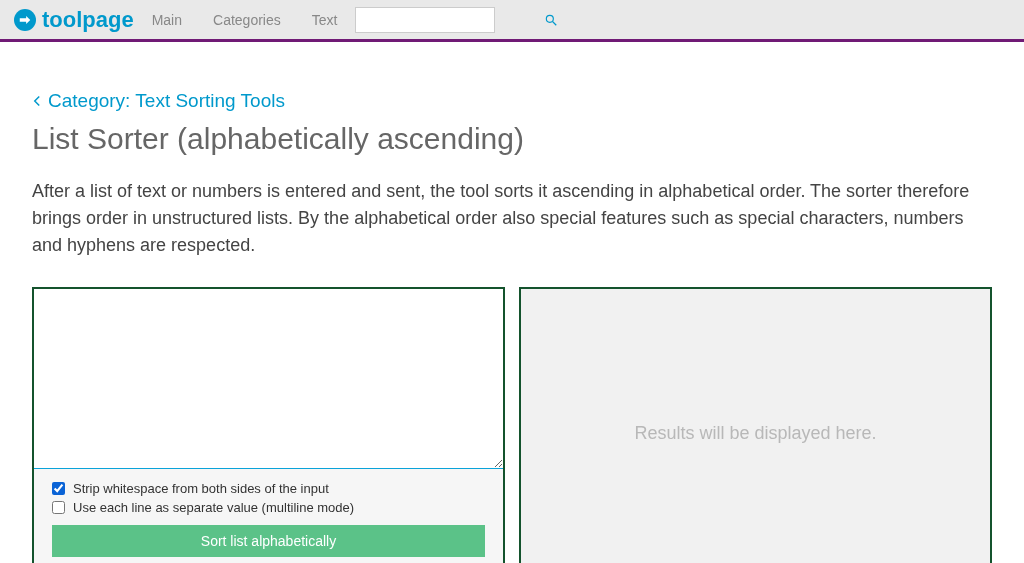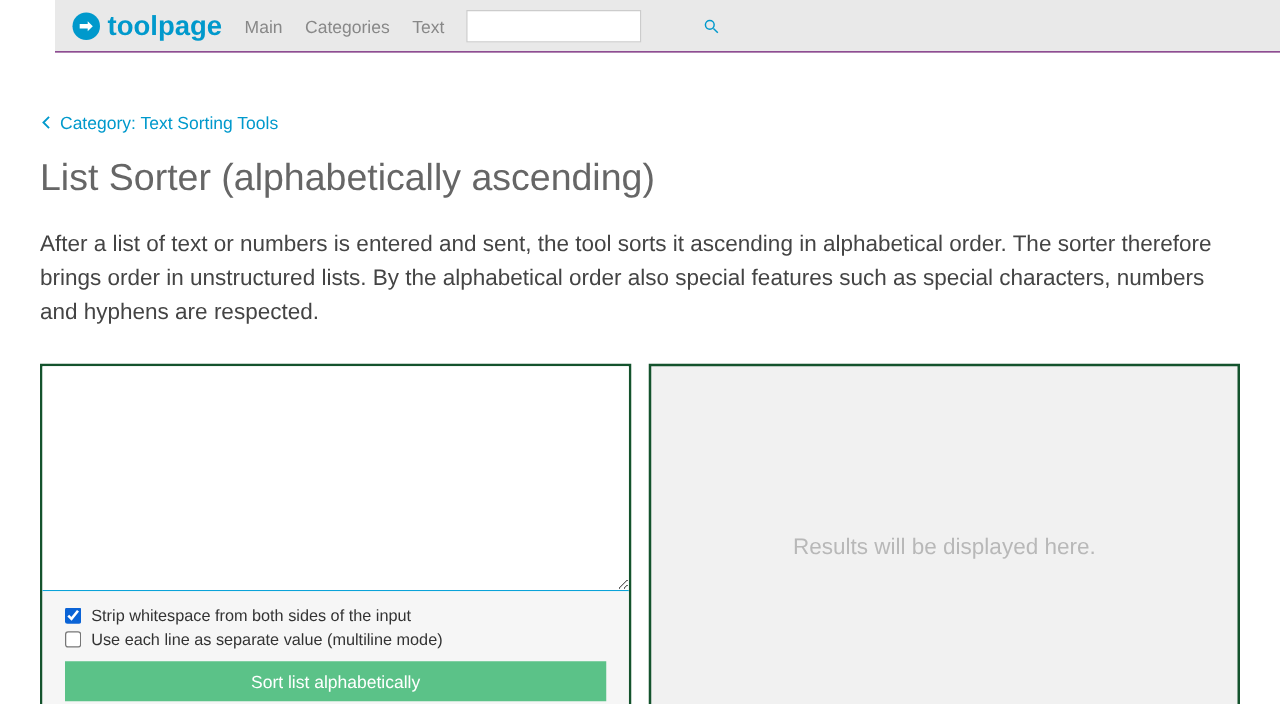--- a/index.html
+++ b/index.html
@@ -1,60 +1,59 @@
 <!DOCTYPE html>
 <html><head>
 <meta charset="utf-8">
 <style>
   * { box-sizing: border-box; margin: 0; padding: 0; }
   body { font-family: -apple-system, BlinkMacSystemFont, "Segoe UI", Helvetica, Arial, sans-serif; background: #fff; color: #333; }
 
   .topbar {
     height: 42px;
     background: #e9e9e9;
-    border-bottom: 1px solid #701a75;
+    border-bottom: 3px solid #701a75;
     display: flex;
     align-items: center;
     padding: 0 14px;
     gap: 18px;
-    margin-left: 44px;
   }
   .brand {
     display: flex; align-items: center; gap: 6px;
     font-size: 22px; font-weight: 700; color: #0099cc;
     cursor: pointer;
   }
   .brand-logo {
     width: 22px; height: 22px; border-radius: 50%;
     background: #0099cc; display: flex; align-items: center; justify-content: center;
   }
   .brand-logo svg { width: 14px; height: 14px; fill: #fff; }
-  .nav-links { display: flex; gap: 18px; }
+  .nav-links { display: flex; gap: 31px; }
   .nav-link { color: #888; font-size: 14px; cursor: pointer; }
   .searchwrap {
     display: flex; align-items: center;
     background: #fff; border: 1px solid #ccc;
     width: 140px; height: 26px;
   }
   .searchwrap input {
     flex: 1; border: none; outline: none; padding: 0 6px; font-size: 13px; background: transparent;
   }
   .searchwrap .magnifier { width: 26px; display:flex; align-items:center; justify-content:center; cursor:pointer; }
   .searchwrap .magnifier svg { width: 14px; height: 14px; stroke: #0099cc; fill:none; stroke-width:2; }
 
   .container { max-width: 960px; margin: 0 auto; padding: 0 0 40px 0; }
 
   .breadcrumb {
     display: flex; align-items: center; gap: 6px;
     margin-top: 48px;
-    color: #0099cc; font-size: 14px; cursor:pointer;
+    color: #0099cc; font-size: 19px; cursor:pointer;
   }
   .breadcrumb svg { width: 10px; height: 12px; }
 
-  h1.page-title { font-size: 30px; font-weight: 400; color: #666; margin-top: 20px; }
+  h1.page-title { font-size: 30px; font-weight: 400; color: #666; margin-top: 10px; }
   p.page-desc  { font-size: 18px; color: #444; margin-top: 22px; line-height: 1.5; }
 
   .panels { display: flex; gap: 14px; margin-top: 28px; }
   .panel {
     flex: 1; border: 2px solid #14532d;
   }
   .input-panel { display: flex; flex-direction: column; }
   .input-panel textarea {
     width: 100%; min-height: 180px; max-height: 180px;
     border: none; border-bottom: 1px solid #0aa3d9;

